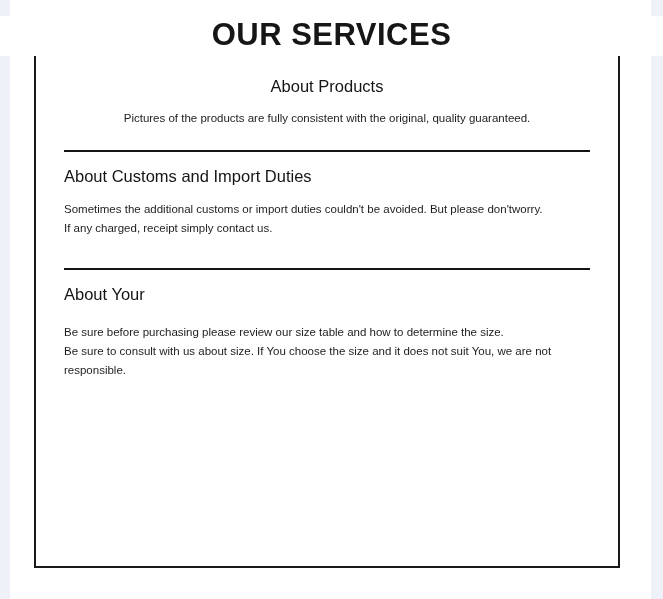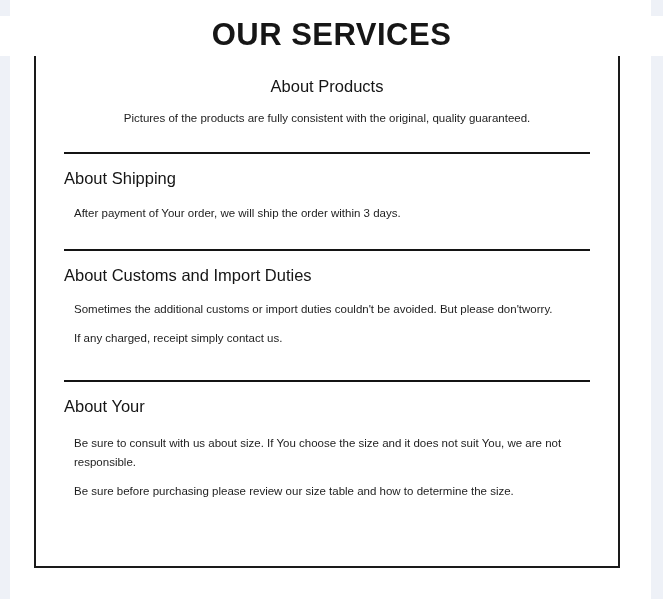--- a/index.html
+++ b/index.html
@@ -92,21 +92,21 @@
     margin: 4px 0 10px 0;
     line-height: 1.25;
   }
   .section-body {
     font-size: 11.5px;
     color: #1d1d1d;
     line-height: 1.65;
     margin: 0 0 8px 0;
   }
   .section-body p {
-    margin: 10px;
+    margin: 0;
   }
 
   
   .s-products .section-heading { margin-bottom: 12px; }
   .s-products { padding-bottom: 14px; text-align: center; }
   .s-shipping .section-heading { margin-bottom: 16px; }
   .s-shipping { padding-bottom: 16px; }
   .s-return .section-heading { margin-bottom: 16px; }
   .s-return { padding-bottom: 14px; }
   .s-customs .section-heading { margin-bottom: 14px; }
@@ -129,38 +129,32 @@
 
   <div class="content">
 
     <div class="section s-products">
       <div class="section-heading">About Products</div>
       <div class="section-body">
         <p>Pictures of the products are fully consistent with the original, quality guaranteed.</p>
       </div>
     </div>
 
-    <div class="section s-shipping">
-      <div class="section-heading">About Shipping</div>
-      <div class="section-body">
-        <p>After payment of Your order, we will ship the order within 3 days.</p>
-      </div>
-    </div>
 
 
     <div class="section s-customs">
       <div class="section-heading">About Customs and Import Duties</div>
       <div class="section-body">
         <p>Sometimes the additional customs or import duties couldn't be avoided. But please don'tworry.</p>
         <p>If any charged, receipt simply contact us.</p>
       </div>
     </div>
 
     <div class="section s-size">
       <div class="section-heading">About Your</div>
       <div class="section-body">
+        <p>Be sure before purchasing please review our size table and how to determine the size.</p>
         <p>Be sure to consult with us about size. If You choose the size and it does not suit You, we are not responsible.</p>
-        <p>Be sure before purchasing please review our size table and how to determine the size.</p>
       </div>
     </div>
 
   </div>
 </div>
 
 </body></html>

